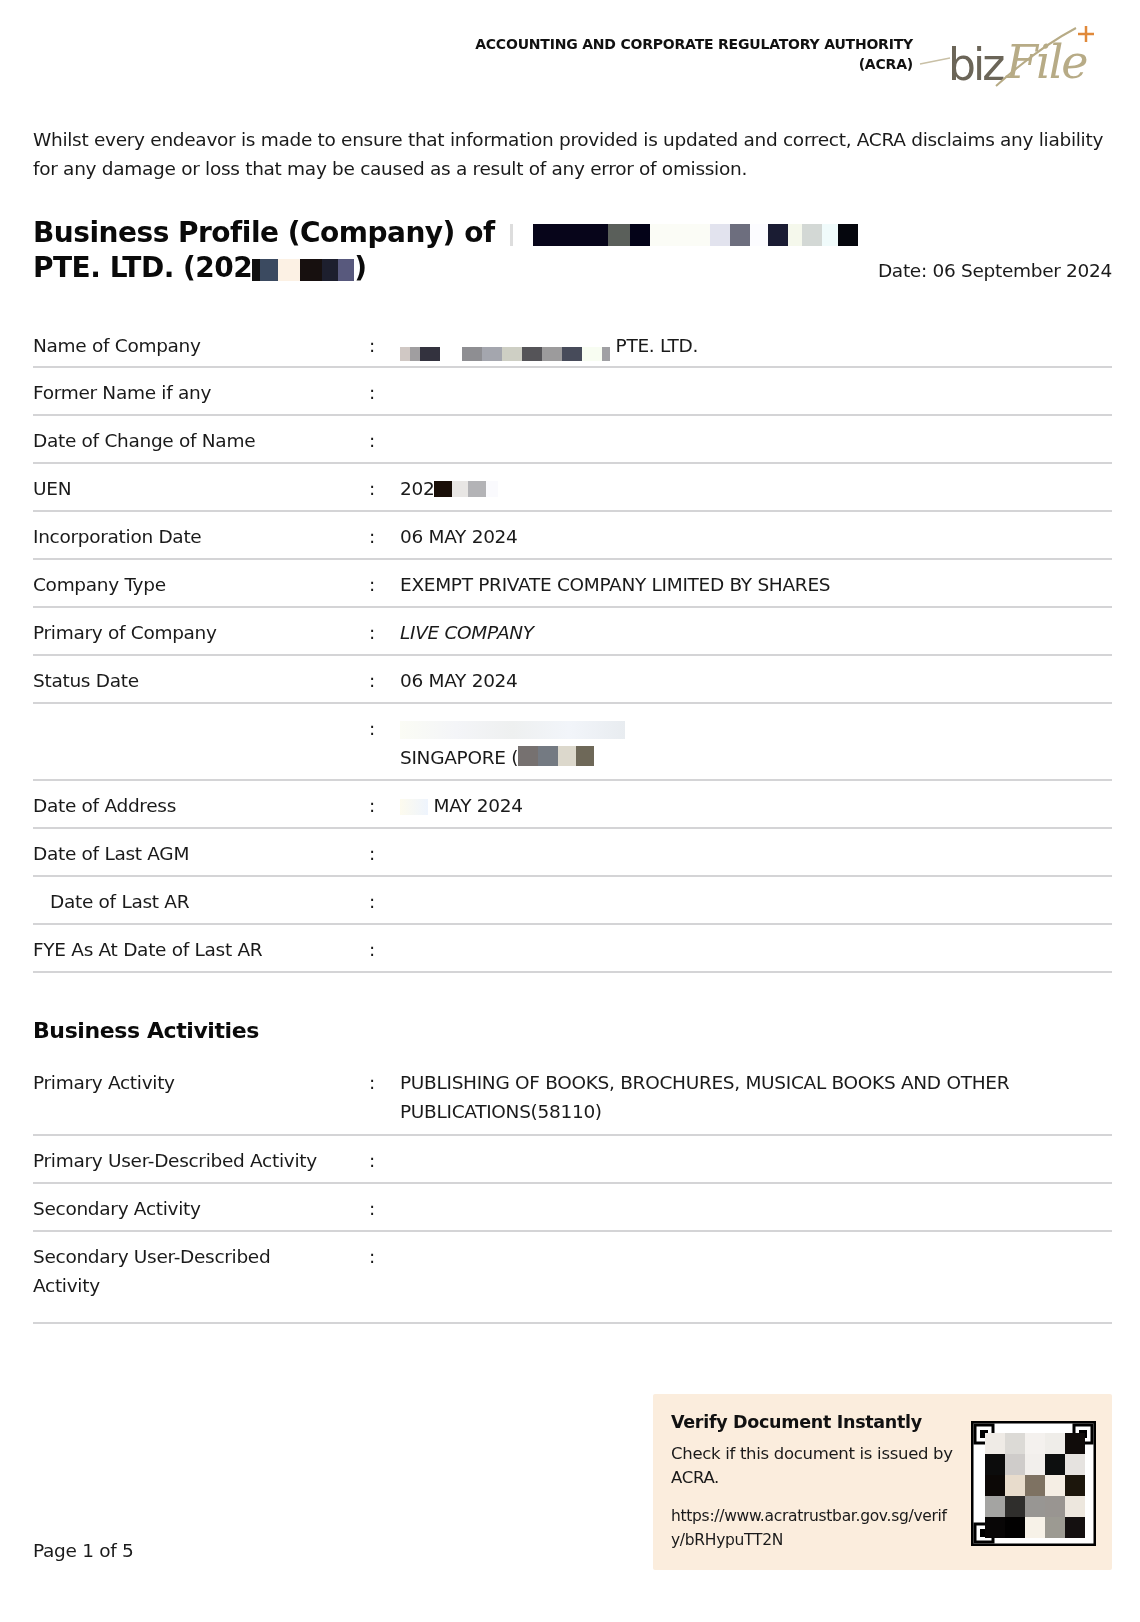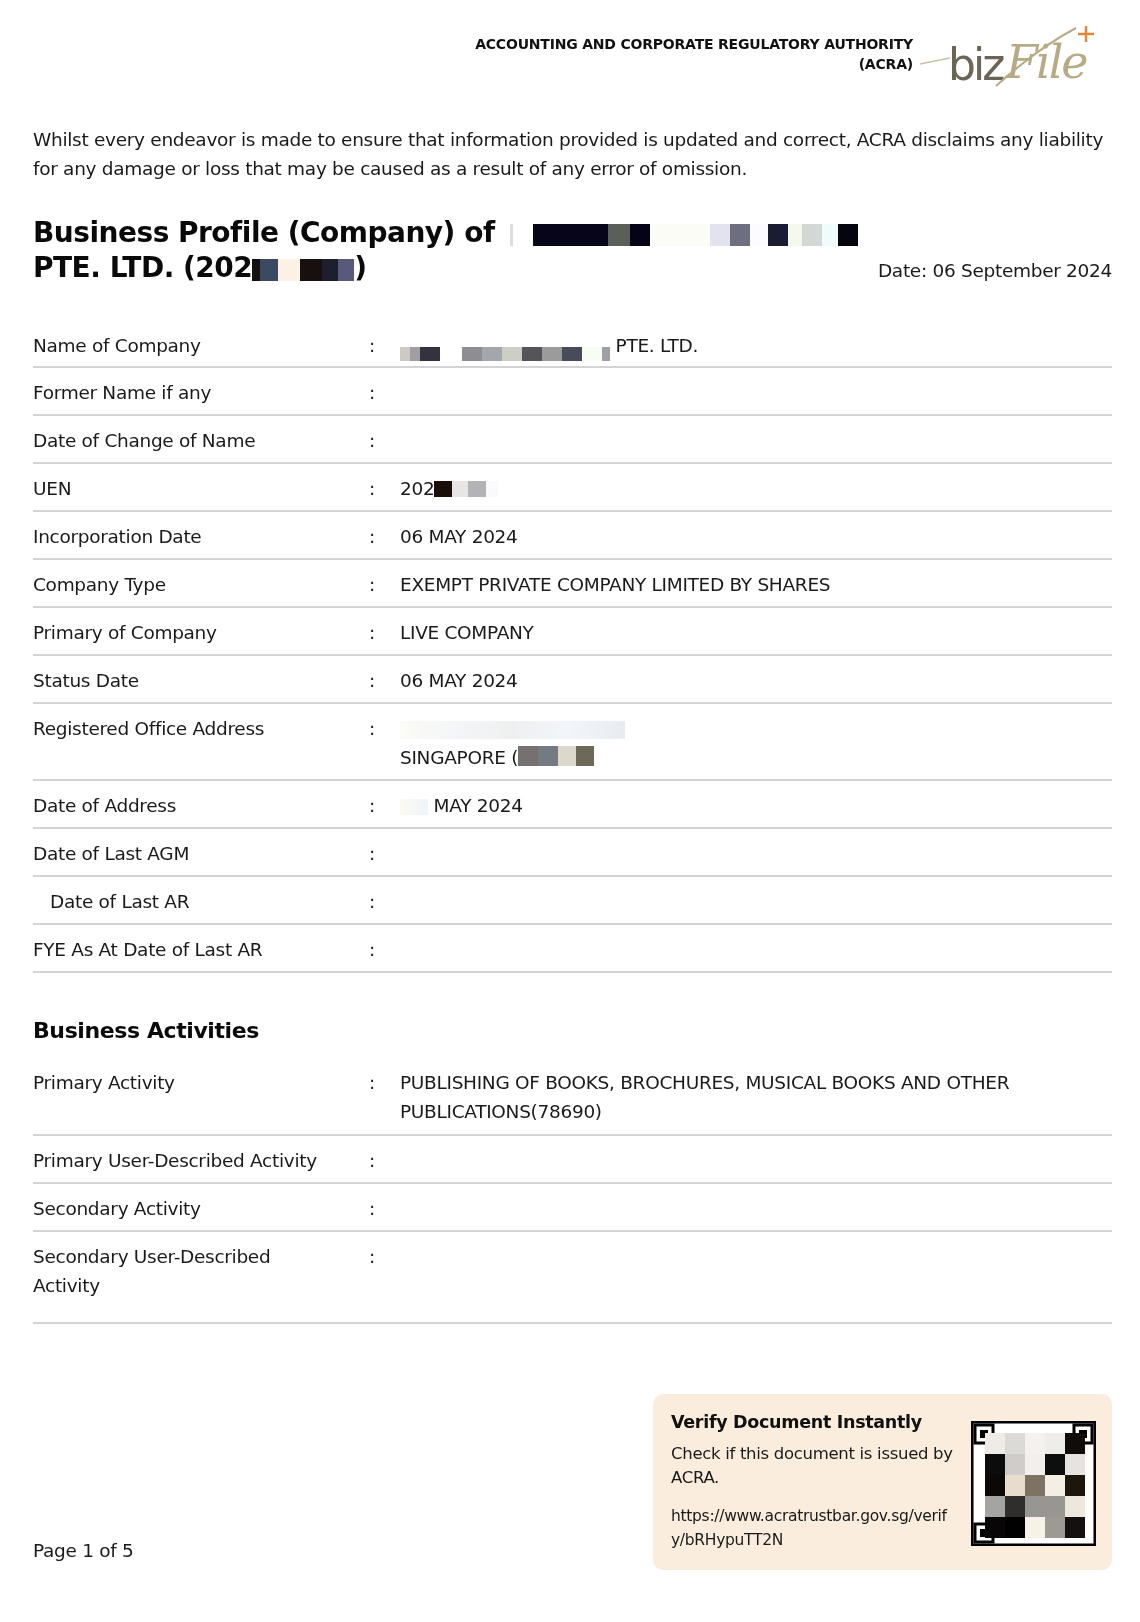--- a/index.html
+++ b/index.html
@@ -18,21 +18,21 @@
   .table { position: absolute; left: 33px; width: 1079px; }
   .row { position: relative; border-bottom: 2px solid #d4d4d6; font-size: 18.5px; line-height: 29px; letter-spacing: -0.3px; color: #1a1a1a; }
   .row .label { position: absolute; left: 0; top: 0; width: 320px; }
   .row .colon { position: absolute; left: 336px; top: 0; }
   .row .value { position: absolute; left: 367px; top: 0; width: 700px; }
 
   .section-title { position: absolute; top: 1018px; left: 33px; font-size: 22px; font-weight: bold; letter-spacing: -0.4px; color: #0a0a0a; }
 
   .page-num { position: absolute; top: 1540px; left: 33px; font-size: 18.5px; color: #1a1a1a; letter-spacing: -0.3px; }
 
-  .verify { position: absolute; top: 1394px; left: 653px; width: 459px; height: 176px; background: #fbeddd; border-radius: 10px; }
+  .verify { position: absolute; top: 1394px; left: 653px; width: 459px; height: 176px; background: #fbeddd; border-radius: 2px; }
   .verify .vtitle { position: absolute; top: 18px; left: 18px; font-size: 17.5px; font-weight: bold; color: #111; letter-spacing: -0.3px; }
   .verify .vdesc { position: absolute; top: 48px; left: 18px; width: 290px; font-size: 16.5px; line-height: 24px; color: #1a1a1a; letter-spacing: -0.3px; }
   .verify .vurl { position: absolute; top: 110px; left: 18px; width: 285px; font-size: 15.5px; line-height: 24px; color: #1a1a1a; word-break: break-all; letter-spacing: -0.3px; }
   .qr { position: absolute; top: 27px; left: 318px; width: 125px; height: 125px; background: #fff; }
 </style>
 </head>
 <body>
 
 <div class="header">
   <div>ACCOUNTING AND CORPORATE REGULATORY AUTHORITY</div>
@@ -96,29 +96,28 @@
     <span class="value" style="top:10px;">06 MAY 2024</span>
   </div>
   <div class="row" style="height:48px;">
     <span class="label" style="top:10px;">Company Type</span>
     <span class="colon" style="top:10px;">:</span>
     <span class="value" style="top:10px;">EXEMPT PRIVATE COMPANY LIMITED BY SHARES</span>
   </div>
   <div class="row" style="height:48px;">
     <span class="label" style="top:10px;">Primary of Company</span>
     <span class="colon" style="top:10px;">:</span>
-    <span class="value" style="top:10px;">LIVE COMPANY</span>
+    <span class="value" style="top:10px;font-style:italic;">LIVE COMPANY</span>
   </div>
   <div class="row" style="height:48px;">
     <span class="label" style="top:10px;">Status Date</span>
     <span class="colon" style="top:10px;">:</span>
     <span class="value" style="top:10px;">06 MAY 2024</span>
   </div>
   <div class="row" style="height:77px;">
-    <span class="label" style="top:10px;">Registered Office Address</span>
     <span class="colon" style="top:10px;">:</span>
     <span class="value" style="top:10px;">
       <div style="height:29px;"><span style="display:inline-block;vertical-align:middle;width:225px;height:18px;background:linear-gradient(90deg,#fbfcf5,#f4f5f8,#eef0f0,#f2f5fa,#e8ecf0);"></span></div>
       <div>
         <span>SINGAPORE (</span><span style="display:inline-block;vertical-align:middle;"><span style="display:inline-block;width:20px;height:20px;background:#767170;"></span><span style="display:inline-block;width:20px;height:20px;background:#747a82;"></span><span style="display:inline-block;width:18px;height:20px;background:#dcd8cc;"></span><span style="display:inline-block;width:18px;height:20px;background:#6e6858;"></span></span>
       </div>
     </span>
   </div>
   <div class="row" style="height:48px;">
     <span class="label" style="top:10px;">Date of Address</span>
@@ -143,21 +142,21 @@
     <span class="colon" style="top:10px;">:</span>
     <span class="value" style="top:10px;"></span>
   </div>
 </div>
 
 <div class="section-title">Business Activities</div>
 <div class="table" style="top:1068px;">
   <div class="row" style="height:68px;">
     <span class="label" style="top:0;">Primary Activity</span>
     <span class="colon" style="top:0;">:</span>
-    <span class="value" style="top:0;width:620px;">PUBLISHING OF BOOKS, BROCHURES, MUSICAL BOOKS AND OTHER PUBLICATIONS(78690)</span>
+    <span class="value" style="top:0;width:620px;">PUBLISHING OF BOOKS, BROCHURES, MUSICAL BOOKS AND OTHER PUBLICATIONS(58110)</span>
   </div>
   <div class="row" style="height:48px;">
     <span class="label" style="top:10px;">Primary User-Described Activity</span>
     <span class="colon" style="top:10px;">:</span>
     <span class="value" style="top:10px;"></span>
   </div>
   <div class="row" style="height:48px;">
     <span class="label" style="top:10px;">Secondary Activity</span>
     <span class="colon" style="top:10px;">:</span>
     <span class="value" style="top:10px;"></span>

